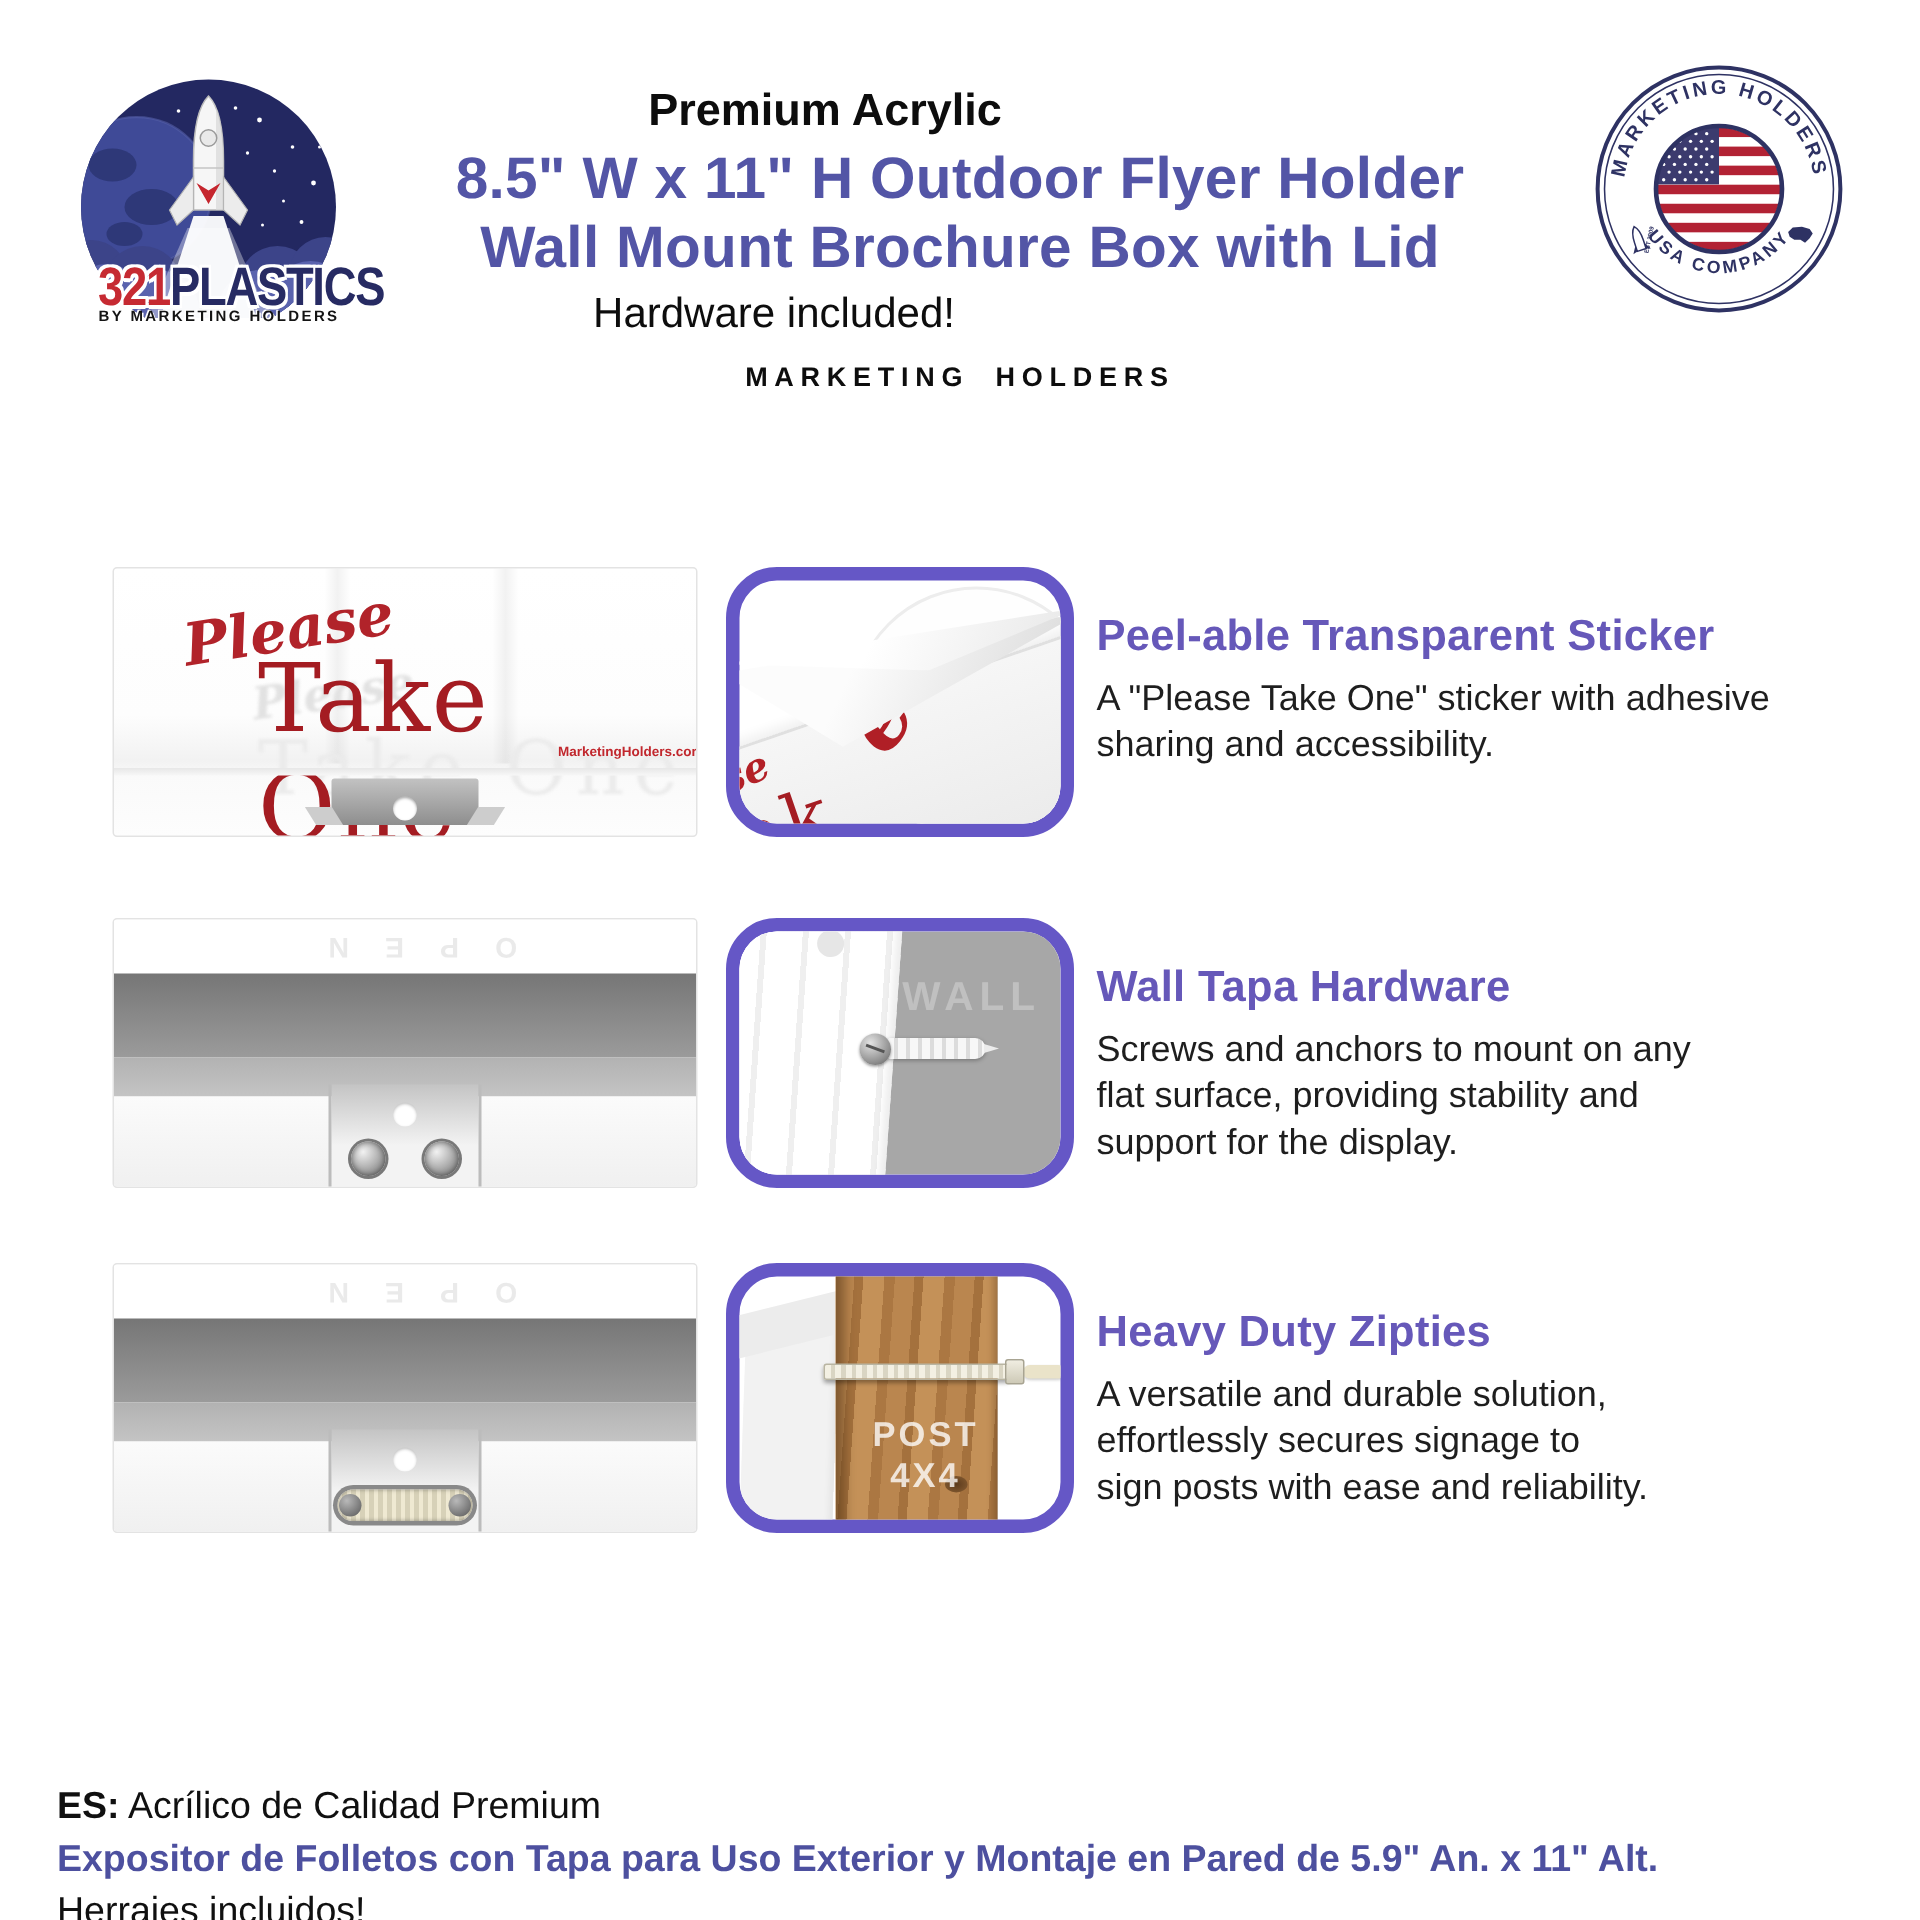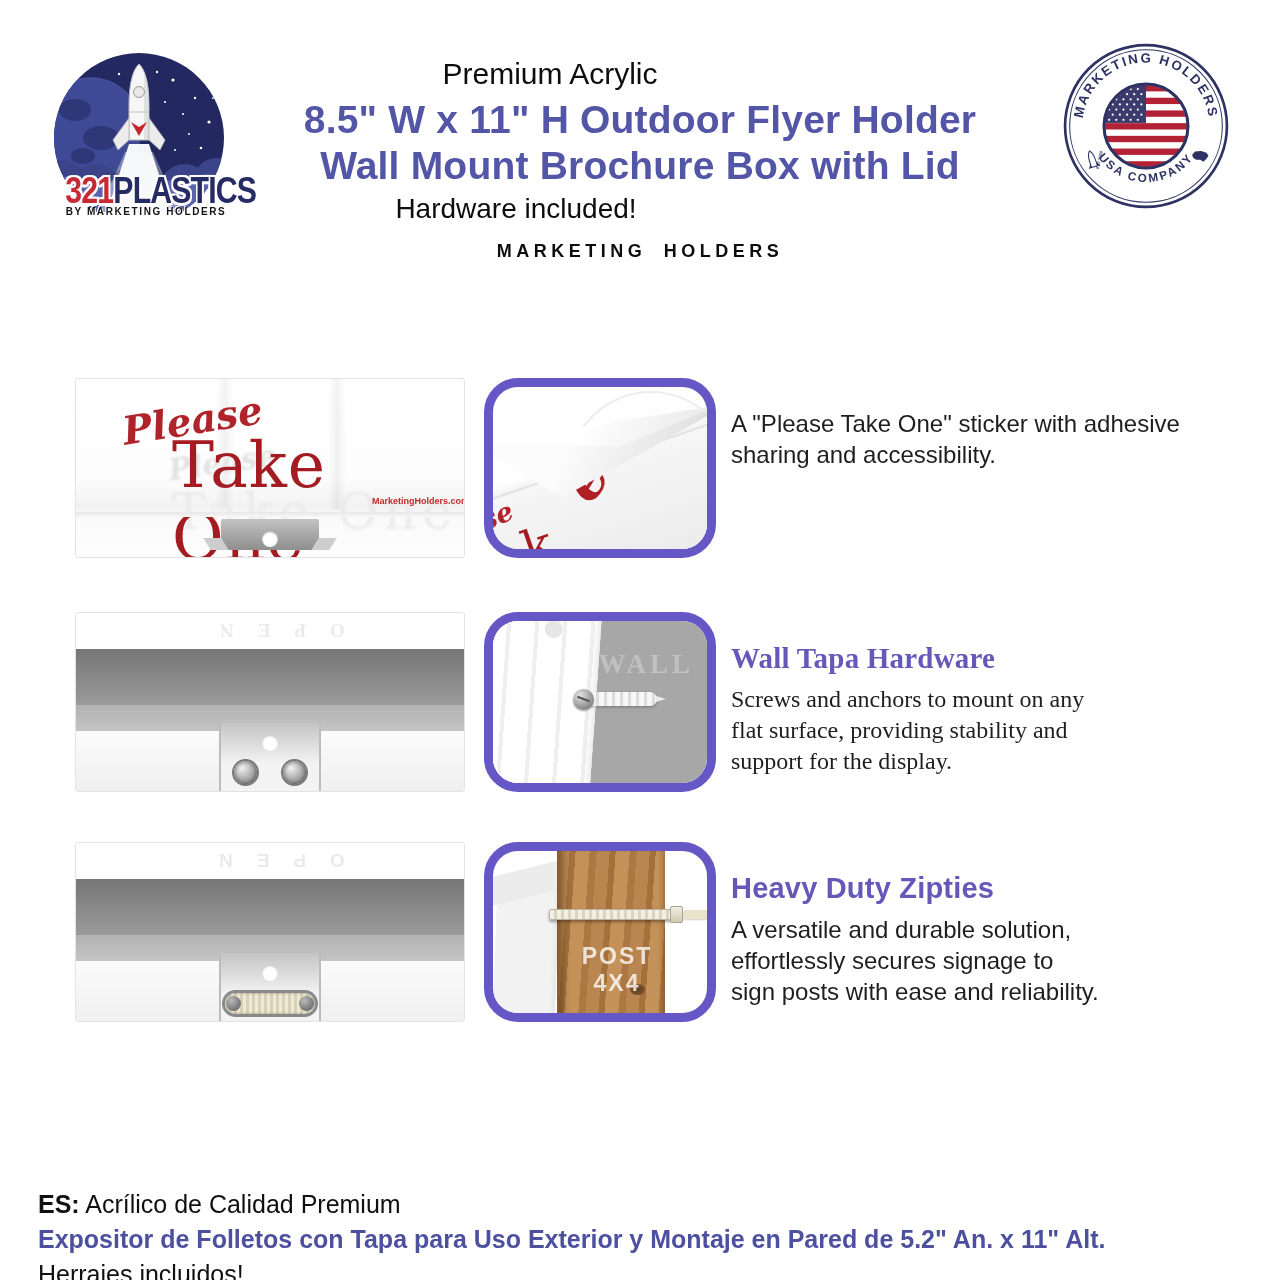--- a/index.html
+++ b/index.html
@@ -13,31 +13,31 @@
   .logo-text { position:absolute; left:0; top:120px; width:192px; text-align:center;
                font-weight:900; font-size:36px; letter-spacing:-1px; transform:scaleX(.84);
                text-shadow:-2px -2px 0 #fff, 2px -2px 0 #fff, -2px 2px 0 #fff, 2px 2px 0 #fff, 0 3px 0 #fff; }
   .logo-321 { color:#c62a32; }
   .logo-plastics { color:#272b63; }
   .logo-tagline { position:absolute; left:0; top:156px; width:192px; text-align:center;
                   font-size:10px; font-weight:bold; letter-spacing:1.6px; color:#141414;
                   text-shadow:-1px -1px 0 #fff, 1px 1px 0 #fff; }
 
   .title-block { position:absolute; left:0; top:0; width:1280px; text-align:center; }
-  .eyebrow  { position:absolute; left:0; top:57px;  width:1100px; font-size:30px; font-weight:normal; color:#0d0d0d; }
+  .eyebrow  { position:absolute; left:0; top:57px;  width:1100px; font-size:30px; font-weight:bold; color:#0d0d0d; }
   .title-l1 { position:absolute; left:0; top:98px;  width:1280px; font-size:39px; font-weight:800; color:#5355a6; letter-spacing:.2px; }
   .title-l2 { position:absolute; left:0; top:144px; width:1280px; font-size:39px; font-weight:800; color:#5355a6; letter-spacing:.2px; }
   .subtitle { position:absolute; left:0; top:193px; width:1032px; font-size:28px; color:#0d0d0d; }
   .brandline{ position:absolute; left:0; top:241px; width:1280px; font-size:18px; font-weight:bold; letter-spacing:4.5px; color:#0d0d0d; word-spacing:8px; }
 
   .badge-wrap { position:absolute; left:1062px; top:42px; width:168px; height:168px; }
 
   
   .feature { position:absolute; left:0; width:1280px; height:180px; }
-  .row1 { top:378px; } .row2 { top:612px;font-family:Liberation Serif, serif; } .row3 { top:842px; }
+  .row1 { top:378px; } .row2 { top:612px; } .row3 { top:842px; }
 
   .shot { position:absolute; left:75px; top:0; width:390px; height:180px; overflow:hidden;
           border:1px solid #e3e3e3; border-radius:3px; background:#fff; }
   .mid  { position:absolute; left:484px; top:0; width:232px; height:180px;
           border:9px solid #6557c6; border-radius:34px; overflow:hidden; background:#fff; }
   .ftext { position:absolute; left:731px; top:30px; width:500px; }
   .fhead { font-size:29px; font-weight:bold; color:#6658b9; margin-bottom:9px; letter-spacing:.2px; }
   .fline { font-size:24px; color:#1e1e1e; line-height:31px; }
 
   
@@ -319,20 +319,21 @@
       <div class="diecut"></div>
       <div class="sheet">
         <span class="frag-script">ease</span>
         <span class="frag-big">Tak</span>
       </div>
       <div class="swirl">e</div>
       <div class="flap"></div>
       <div class="flap-edge"></div>
     </div>
     <div class="ftext">
+      <div class="fhead">Peel-able Transparent Sticker</div>
       <div class="fline">A "Please Take One" sticker with adhesive</div>
       <div class="fline">sharing and accessibility.</div>
     </div>
   </div>
 
   <div class="feature row2">
     <div class="shot">
       <div class="band-top">
         <span class="lid-open">OPEN</span>
       </div>
@@ -392,17 +393,17 @@
     <div class="ftext">
       <div class="fhead">Heavy Duty Zipties</div>
       <div class="fline">A versatile and durable solution,</div>
       <div class="fline">effortlessly secures signage to</div>
       <div class="fline">sign posts with ease and reliability.</div>
     </div>
   </div>
 
   <div class="footer">
     <div class="f-line"><b>ES:</b><span> Acrílico de Calidad Premium</span></div>
-    <div class="f-purple">Expositor de Folletos con Tapa para Uso Exterior y Montaje en Pared de 5.2" An. x 11" Alt.</div>
+    <div class="f-purple">Expositor de Folletos con Tapa para Uso Exterior y Montaje en Pared de 5.9" An. x 11" Alt.</div>
     <div class="f-line">Herrajes incluidos!</div>
   </div>
 
 </div>
 
 </body></html>

